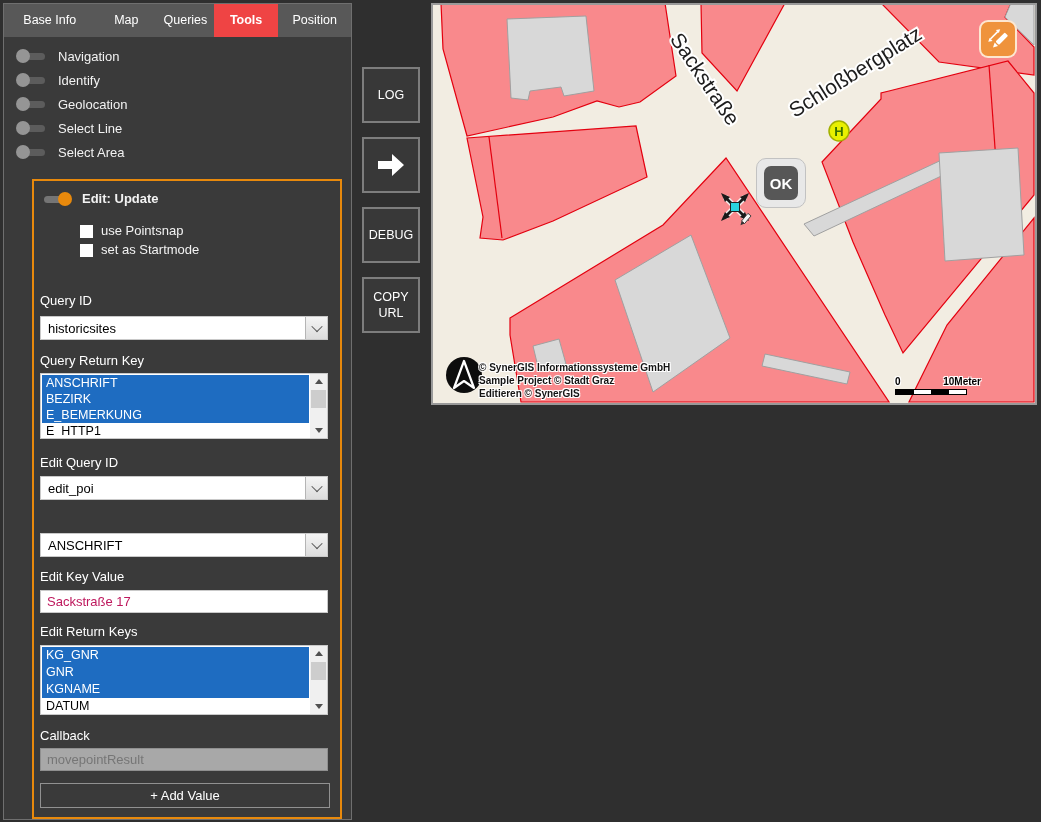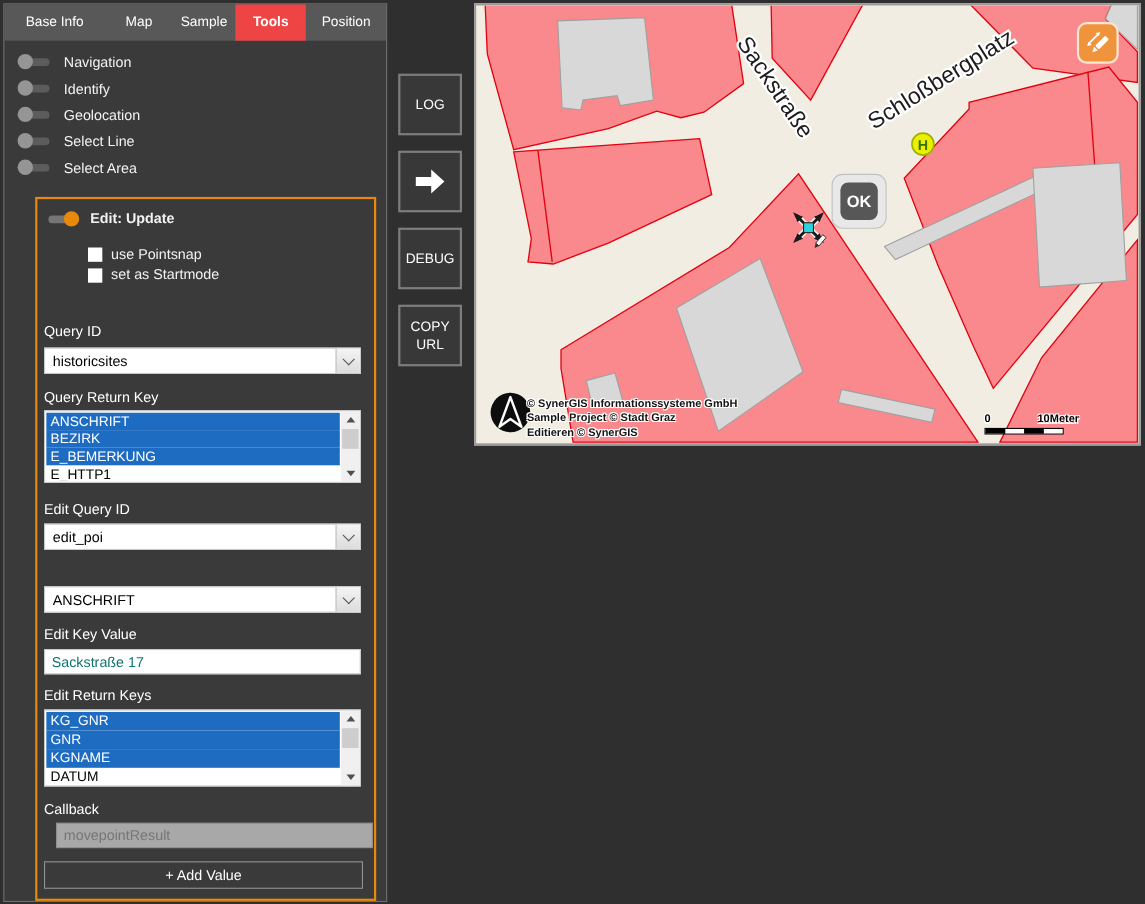--- a/index.html
+++ b/index.html
@@ -48,22 +48,22 @@
   .lb1 .lb-item{height:16px;line-height:16px;}
   .lb2 .lb-item{height:17px;line-height:17px;}
   .sbar{position:absolute;right:0;top:0;bottom:0;width:17px;background:#f0f0f0;}
   .sb-btn{position:absolute;left:0;width:17px;height:15px;display:flex;align-items:center;justify-content:center;}
   .sb-up{top:0;} .sb-down{bottom:0;}
   .sb-up i{border-left:4px solid transparent;border-right:4px solid transparent;border-bottom:5px solid #505050;}
   .sb-down i{border-left:4px solid transparent;border-right:4px solid transparent;border-top:5px solid #505050;}
   .sb-thumb{position:absolute;left:1px;top:16px;width:15px;height:18px;background:#cdcdcd;}
 
   .txt-input{height:23px;background:#fff;border:1px solid #c9c9c9;box-sizing:border-box;
-             font-size:13px;color:#0f766e;padding:0 6px;font-family:"Liberation Sans",sans-serif;width:288px;}
-  .txt-input.disabled{background:#a8a8a8;color:#767676;border-color:#8f8f8f;margin-left:11px;}
+             font-size:13px;color:#be185d;padding:0 6px;font-family:"Liberation Sans",sans-serif;width:288px;}
+  .txt-input.disabled{background:#a8a8a8;color:#767676;border-color:#8f8f8f;}
   .add-btn{width:88px;height:23px;background:transparent;border:1px solid #919191;color:#fff;
            font-size:13px;display:flex;align-items:center;justify-content:center;}
 
   
   .action-btn{position:absolute;left:362px;width:58px;height:56px;background:#383838;
               border:2px solid #7d7d7d;box-sizing:border-box;color:#fff;font-size:12.5px;
               display:flex;align-items:center;justify-content:center;text-align:center;line-height:15px;}
 
   
   #map{position:absolute;left:431px;top:3px;width:606px;height:402px;border:2px solid #9a9a9a;
@@ -93,21 +93,21 @@
 </head>
 <body>
 
 <div id="app">
 
   <div id="left-panel">
 
     <div id="tabbar">
       <div class="tab" style="width:92px">Base Info</div>
       <div class="tab" style="width:62px">Map</div>
-      <div class="tab" style="width:57px">Sample</div>
+      <div class="tab" style="width:57px">Queries</div>
       <div class="tab active" style="width:65px">Tools</div>
       <div class="tab" style="width:73px">Position</div>
     </div>
 
     <div id="toggles">
       <div class="tog-row">
         <span class="tog">
             <span class="track"></span>
             <span class="knob"></span>
           </span>

